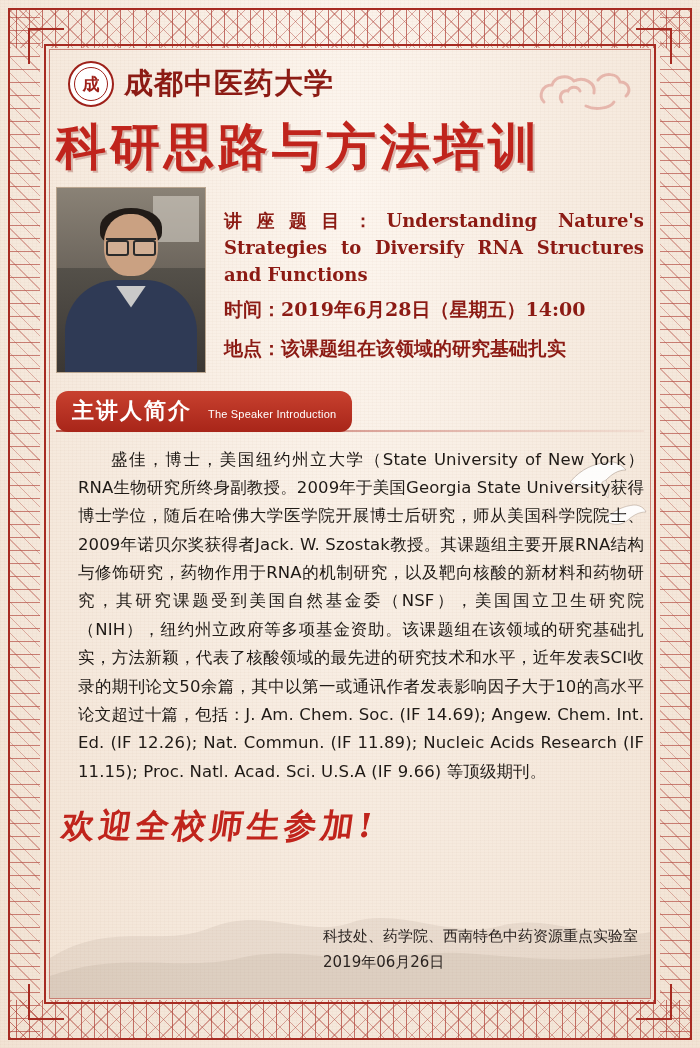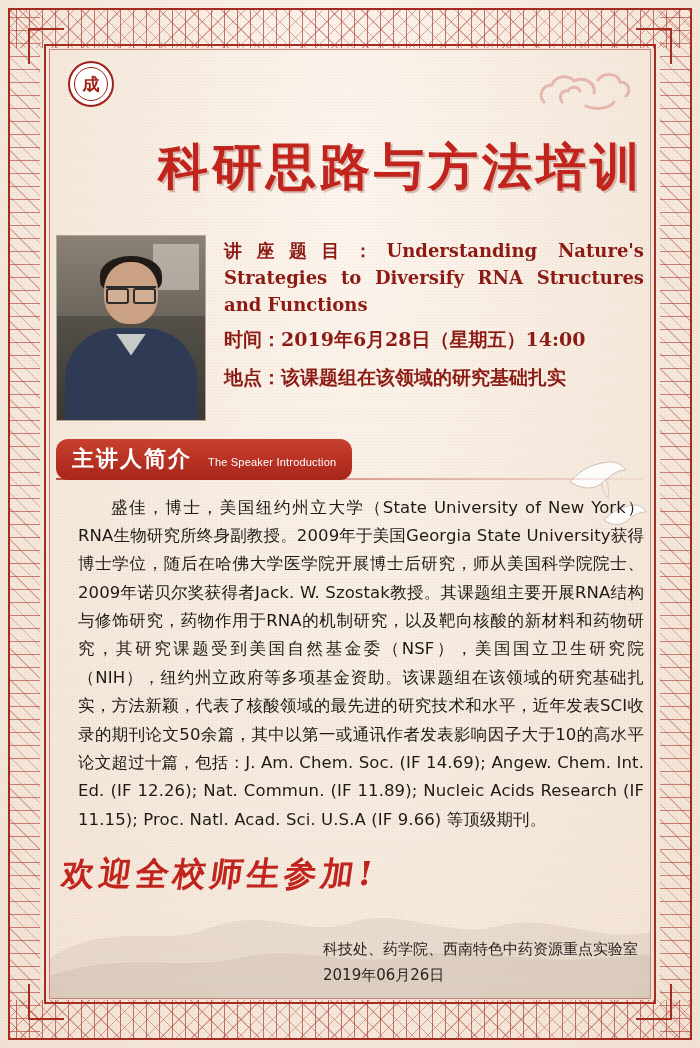--- a/index.html
+++ b/index.html
@@ -159,35 +159,36 @@
     position: absolute;
     right: 6px;
     top: -4px;
     width: 110px;
     height: 72px;
     opacity: 0.5;
   }
 
   
   .main-title {
-    margin-top: 24px;
-    text-align: right;
+    margin-top: 4px;
+    text-align: left;
     font-family: "DejaVu Serif", serif;
     font-weight: bold;
     font-size: 50px;
     letter-spacing: 4px;
     color: #c0241c;
     text-shadow: 2px 2px 0 rgba(120,20,12,0.25);
     line-height: 1.25;
   }
 
   
   .info-row {
     display: flex;
-    margin-top: 36px;
+    margin-top: 8px;
+    align-items: flex-end;
   }
   .photo {
     width: 148px;
     height: 184px;
     flex: none;
     border: 1px solid #b9a58f;
     background:
       linear-gradient(180deg, #6f6a60 0%, #55514a 42%, #3b3733 100%);
     position: relative;
     overflow: hidden;
@@ -337,21 +338,21 @@
     color: #c0241c;
     letter-spacing: 4px;
     transform: skewX(-8deg);
     padding-left: 6px;
   }
 
   
   .footer {
     position: absolute;
     right: 6px;
-    bottom: 4px;
+    bottom: 17px;
     text-align: left;
     font-family: "DejaVu Sans", sans-serif;
     font-size: 15px;
     color: #2a2320;
     line-height: 1.7;
     margin-top: 44px;
   }
 
   
   .mountains {
@@ -399,20 +400,21 @@
   <svg class="bird" style="right:52px; top:498px; width:48px; height:38px;" viewBox="0 0 48 38">
     <path d="M4,22 C14,12 24,8 34,7 C40,7 44,10 46,14 C39,14 34,17 29,21 C23,27 14,29 4,22 Z" fill="#ffffff" stroke="rgba(150,130,115,0.45)" stroke-width="1"></path>
   </svg>
 
   <div class="content">
 
     <div class="logo-row">
       <div class="logo-seal">
         <span>成</span>
       </div>
+      <div class="univ-name">成都中医药大学</div>
 
       <svg class="cloud-ornament" viewBox="0 0 110 72">
         <g fill="none" stroke="#d8857c" stroke-width="3" stroke-linecap="round">
           <path d="M16,50 C10,44 14,33 24,33 C27,24 40,22 46,29 C56,24 68,31 66,41"></path>
           <path d="M34,50 C30,44 34,38 40,39 C42,34 50,34 52,39"></path>
           <path d="M70,28 C76,20 90,21 92,30 C100,30 104,38 98,44"></path>
           <path d="M58,54 C66,58 82,57 86,50"></path>
         </g>
       </svg>
     </div>

